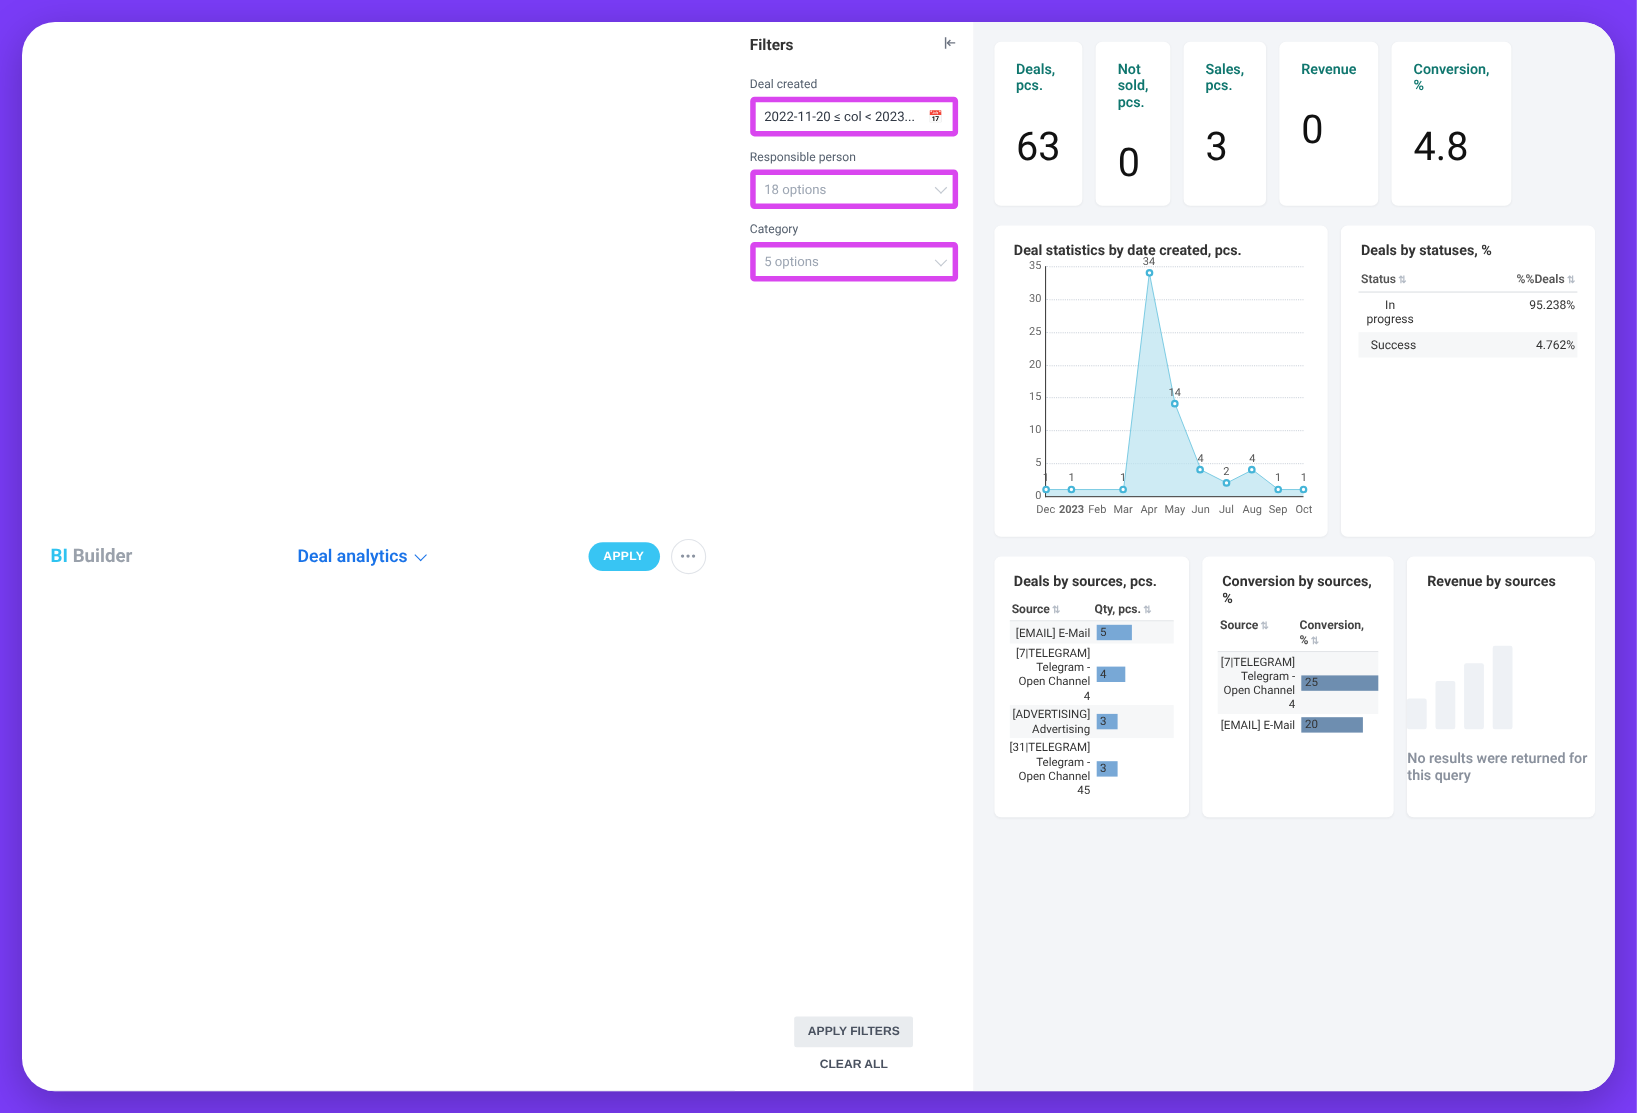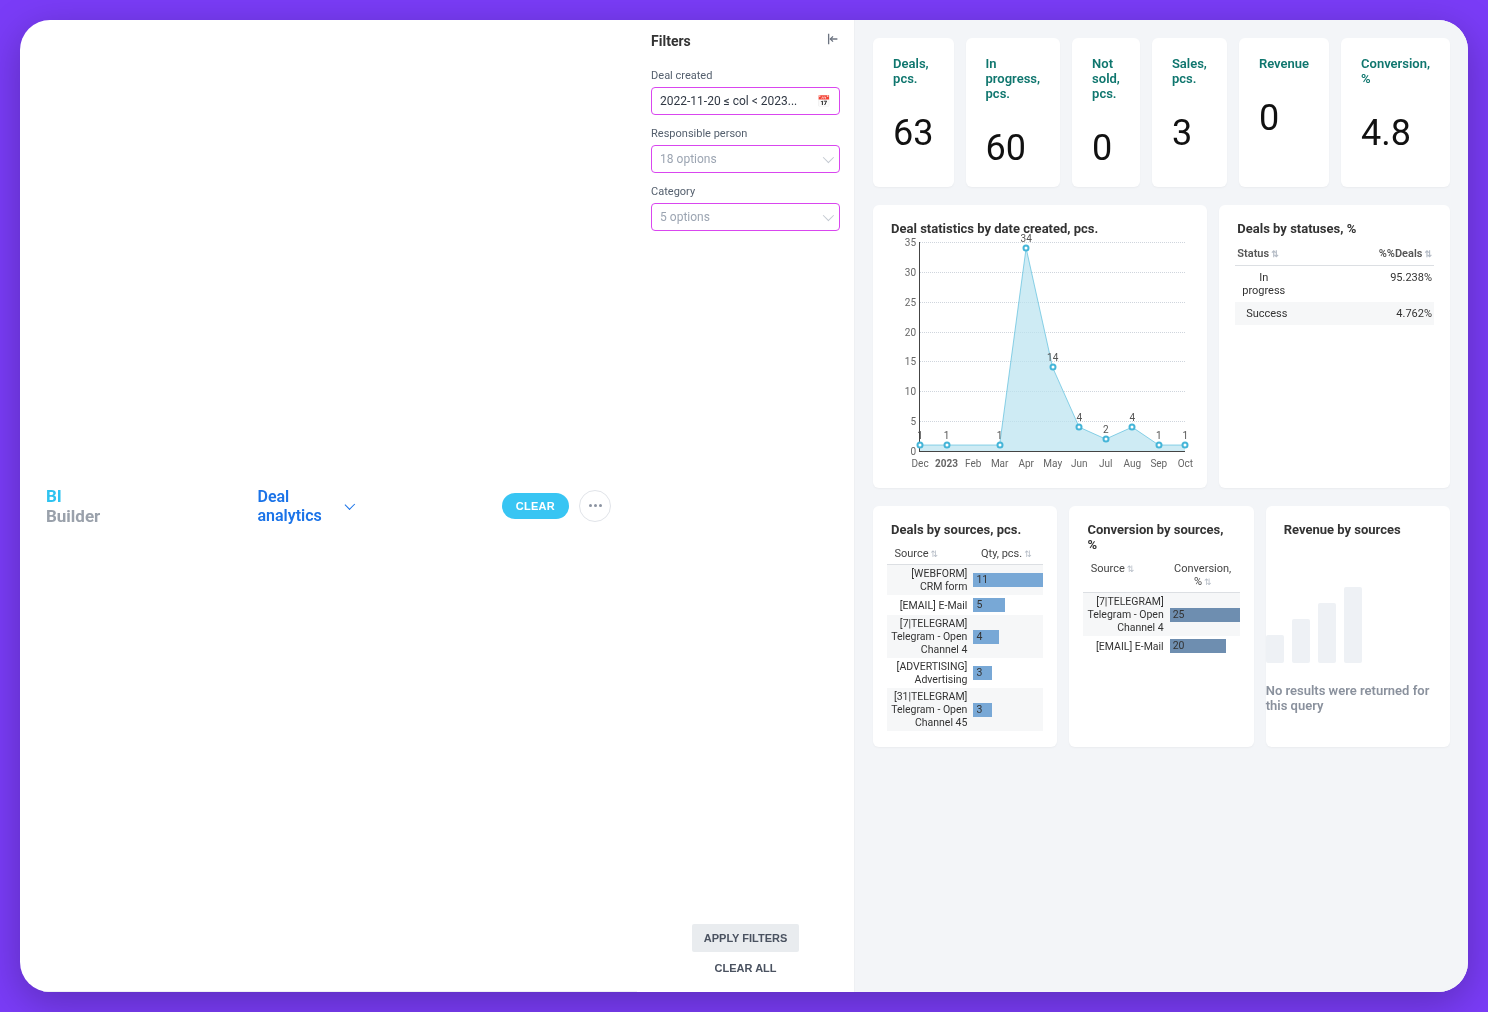--- a/index.html
+++ b/index.html
@@ -71,21 +71,21 @@
     font-size: 13px;
   }
   .filters-head {
     display: flex; justify-content: space-between; align-items: center;
     font-weight: 700; font-size: 14px;
     padding-bottom: 8px;
   }
   .collapse-ic { cursor: pointer; color: #6c7380; }
   .flabel { font-size: 11px; color: #55606e; margin-top: 12px; margin-bottom: 5px; }
   .fselect {
-    border: 1px solid #d946ef;
+    border: 5px solid #d946ef;
     border-radius: 4px;
     padding: 6px 8px;
     font-size: 12px;
     color: #9ca5b2;
     display: flex; justify-content: space-between; align-items: center;
     cursor: pointer;
     background: #fff;
   }
   .fselect.has-value { color: #303844; }
   .spacer-flex { flex: 1; }
@@ -181,24 +181,24 @@
   
   .row3 {
     display: grid;
     grid-template-columns: 1fr 1fr 1fr;
     gap: 12px;
   }
   .barsec { padding: 0 14px 16px; }
   .bar-head {
     display: grid;
     grid-template-columns: 1fr 70px;
-    font-size: 11px; font-weight: 400; color: #444;
+    font-size: 11px; font-weight: 700; color: #444;
     border-bottom: 1px solid #dcdfe3;
     padding: 4px 2px;
-    text-align: center;
+    text-align: left;
     gap: 28px;
   }
   .bar-row {
     display: grid;
     grid-template-columns: 1fr 70px;
     align-items: center;
     padding: 2px 0;
   }
   .bar-row:nth-child(odd){background:#f6f7f8;}
   .bar-label { font-size: 10.5px; text-align: right; padding-right: 6px; color:#333;}
@@ -227,21 +227,21 @@
 
   <div class="topbar">
     <div class="logo">
       <span class="bi">BI </span><span>Builder</span>
     </div>
     <div class="page-title">
       <span>Deal analytics</span>
       <span class="chev"></span>
     </div>
     <div class="top-right">
-      <button class="edit-btn">CLEAR</button>
+      <button class="edit-btn">APPLY</button>
       <button class="more-btn">
         <span></span>
         <span></span>
         <span></span>
       </button>
     </div>
   </div>
 
   <div class="body">
 
@@ -279,24 +279,20 @@
       <button class="apply-btn">APPLY FILTERS</button>
       <button class="clear-btn">CLEAR ALL</button>
     </aside>
 
     <main class="main">
 
       <div class="kpis" id="kpis">
           <div class="card kpi">
             <div class="label">Deals, pcs.</div>
             <div class="value">63</div>
-          </div>
-          <div class="card kpi">
-            <div class="label">In progress, pcs.</div>
-            <div class="value">60</div>
           </div>
           <div class="card kpi">
             <div class="label">Not sold, pcs.</div>
             <div class="value">0</div>
           </div>
           <div class="card kpi">
             <div class="label">Sales, pcs.</div>
             <div class="value">3</div>
           </div>
           <div class="card kpi">
@@ -394,27 +390,20 @@
 
         <div class="card">
           <div class="section-title">Deals by sources, pcs.</div>
           <div class="barsec">
             <div class="bar-head">
               <div><span>Source</span><span class="sort-ic">⇅</span></div>
               <div><span>Qty, pcs.</span><span class="sort-ic">⇅</span></div>
             </div>
             <div id="dbs-rows">
                 <div class="bar-row">
-                  <div class="bar-label">[WEBFORM] CRM form</div>
-                  <div class="bar-cell">
-                    <div class="bar-fill" style="width:100%"></div>
-                    <div class="bar-val">11</div>
-                  </div>
-                </div>
-                <div class="bar-row">
                   <div class="bar-label">[EMAIL] E-Mail</div>
                   <div class="bar-cell">
                     <div class="bar-fill" style="width:45.45454545454545%"></div>
                     <div class="bar-val">5</div>
                   </div>
                 </div>
                 <div class="bar-row">
                   <div class="bar-label">[7|TELEGRAM] Telegram - Open Channel 4</div>
                   <div class="bar-cell">
                     <div class="bar-fill" style="width:36.36363636363637%"></div>

